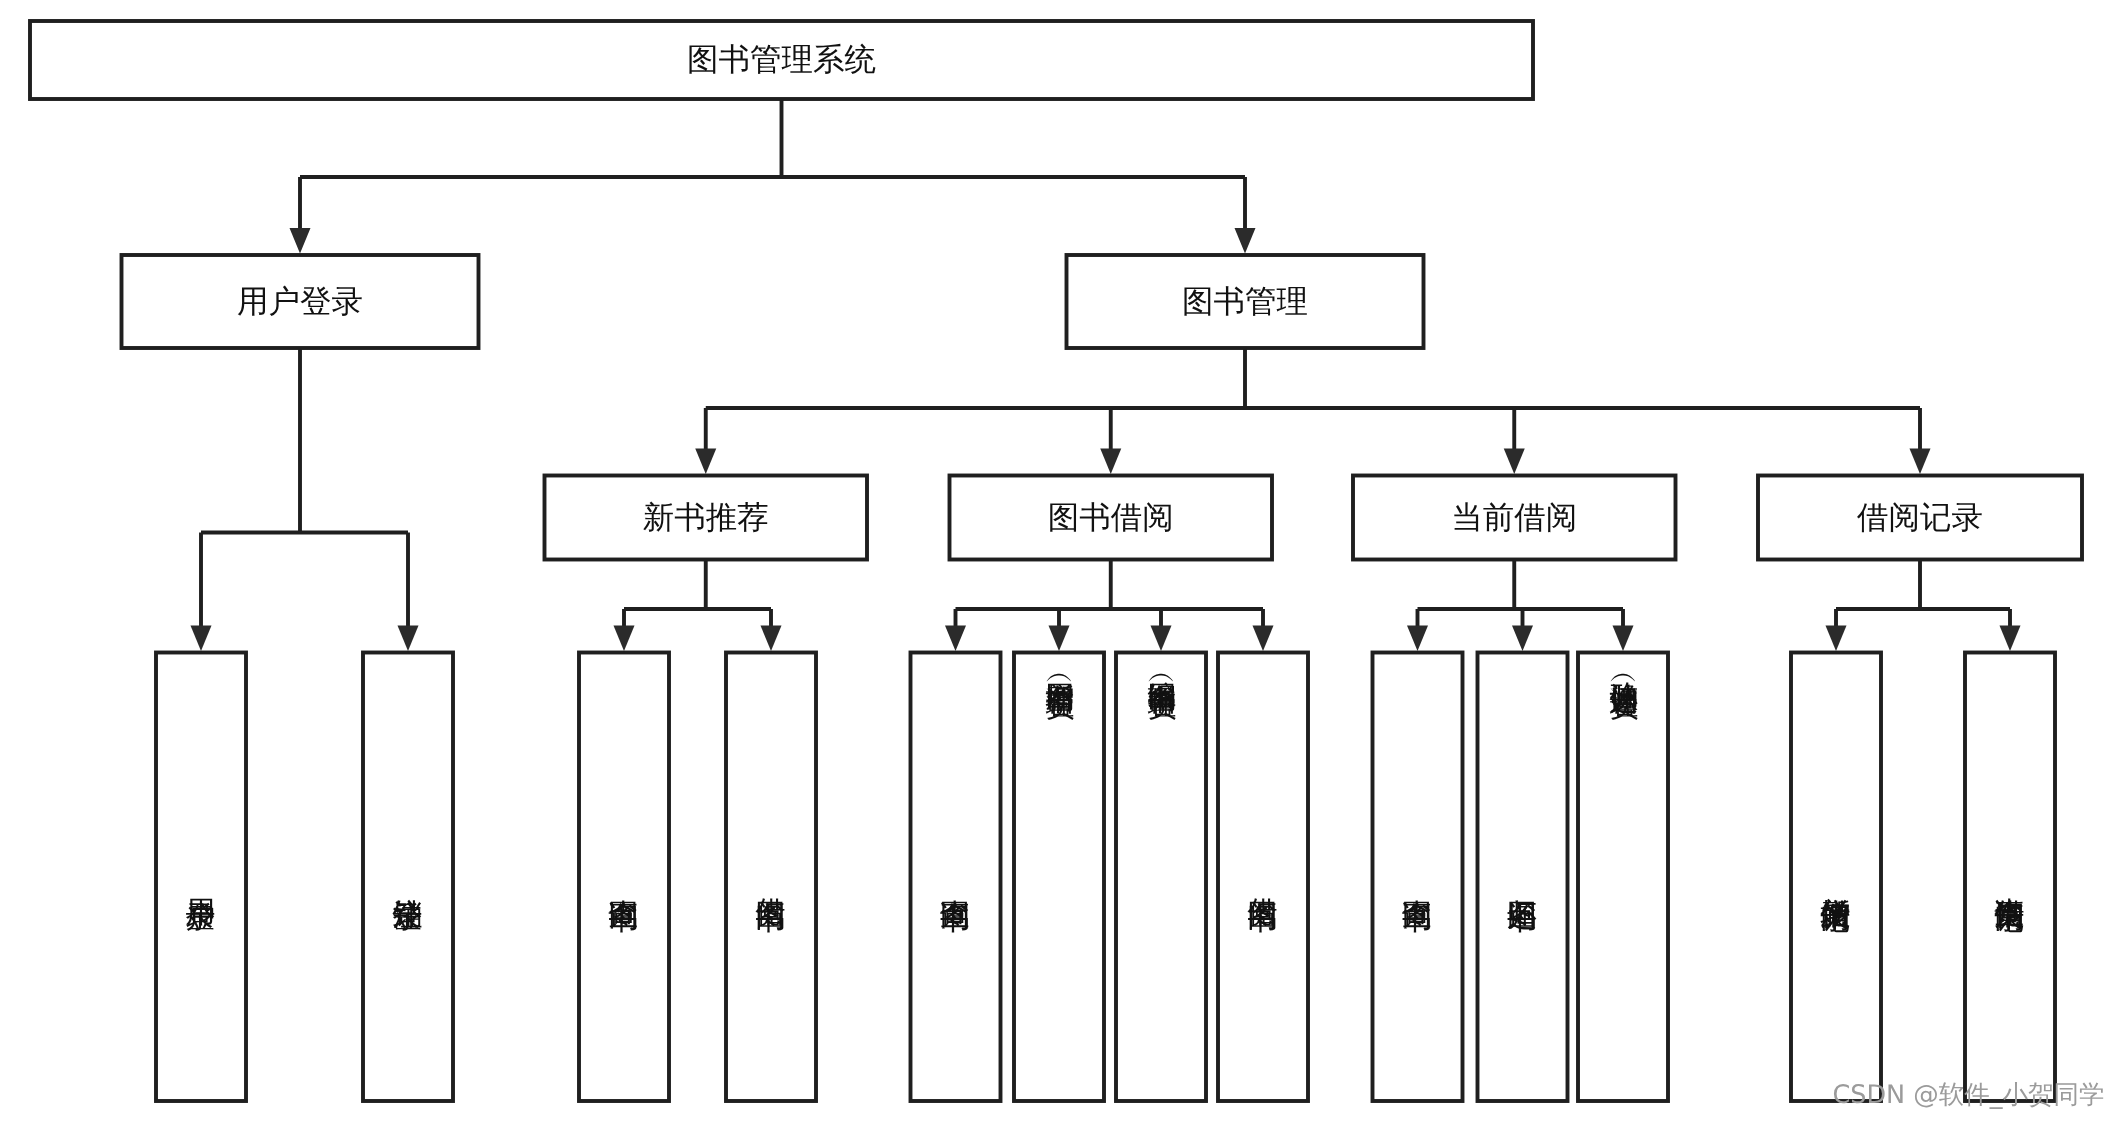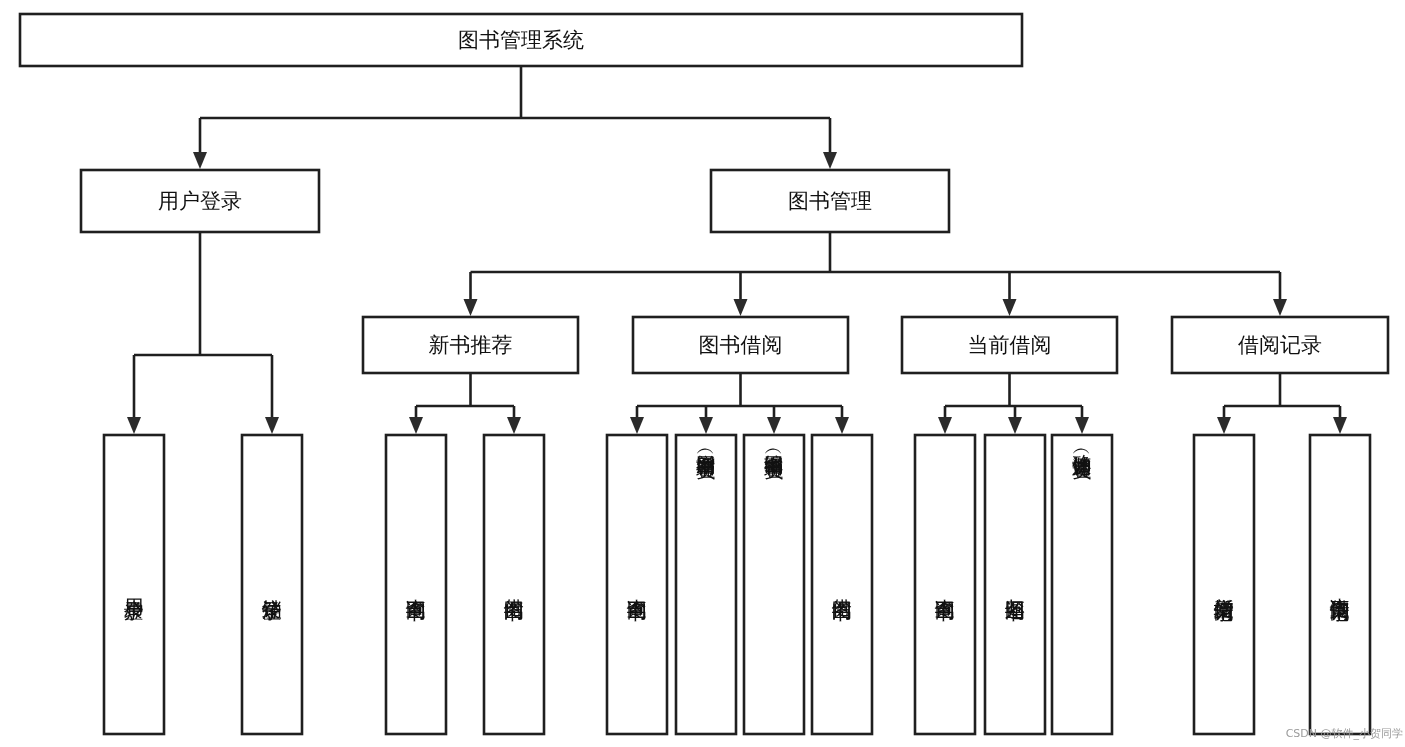--- a/index.html
+++ b/index.html
@@ -65,21 +65,21 @@
     writing-mode: vertical-rl;
     text-orientation: upright;
     white-space: nowrap;
     letter-spacing: 1px;
   }
   .watermark {
     position: absolute;
     right: 14px;
     bottom: 6px;
     font-family: "DejaVu Sans", "Liberation Sans", sans-serif;
-    font-size: 11px;
+    font-size: 17px;
     color: #9b9b9b;
     white-space: nowrap;
     pointer-events: none;
   }
 </style>
 </head>
 <body>
 
 <div id="diagram-root">
   <svg class="diagram" id="diagram-svg" viewBox="0 0 1405 747" xmlns="http://www.w3.org/2000/svg">

